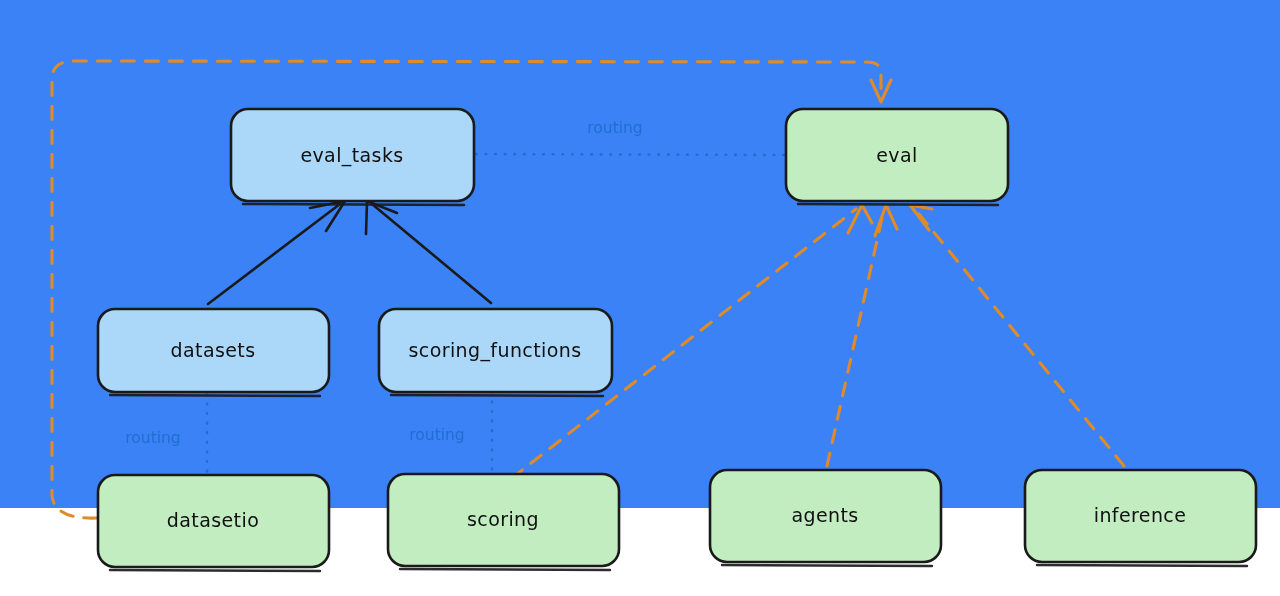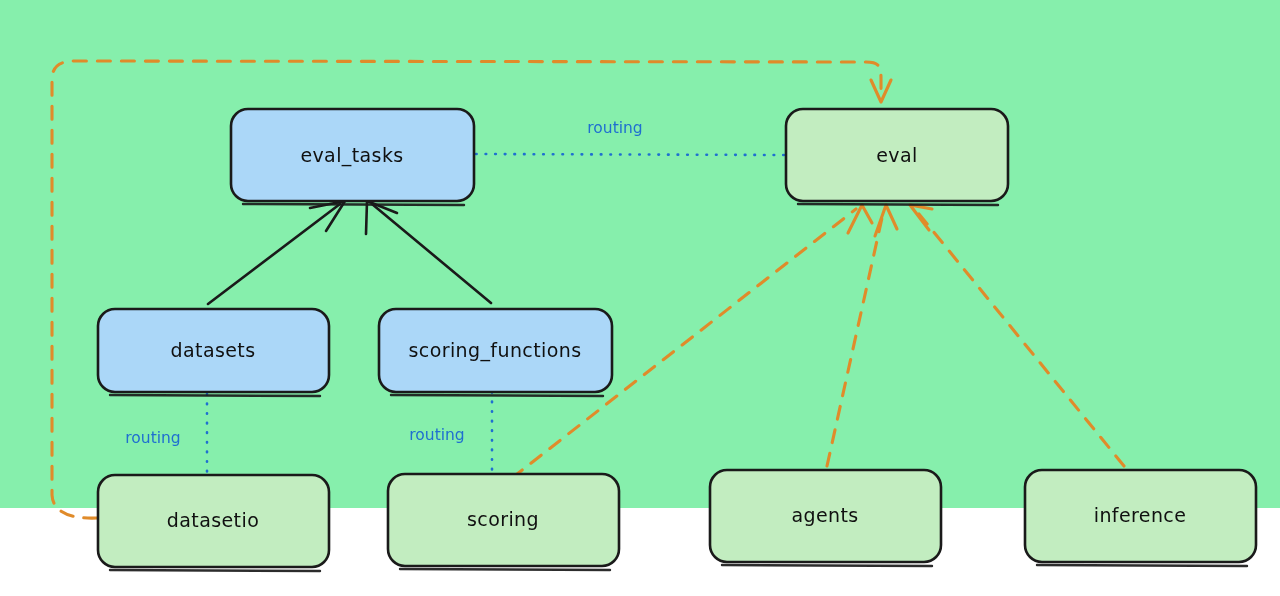--- a/index.html
+++ b/index.html
@@ -10,21 +10,21 @@
   body {
     width: 1280px;
     height: 596px;
     overflow: hidden;
     font-family: "DejaVu Sans", sans-serif;
   }
   #diagram-root {
     position: relative;
     width: 1280px;
     height: 508px;
-    background: #86efac;
+    background: #3b82f6;
   }
   svg#flowchart {
     display: block;
     width: 1280px;
     height: 596px;
   }
   .node-shape {
     stroke: #1a1a1a;
     stroke-width: 2.6;
     stroke-linejoin: round;

